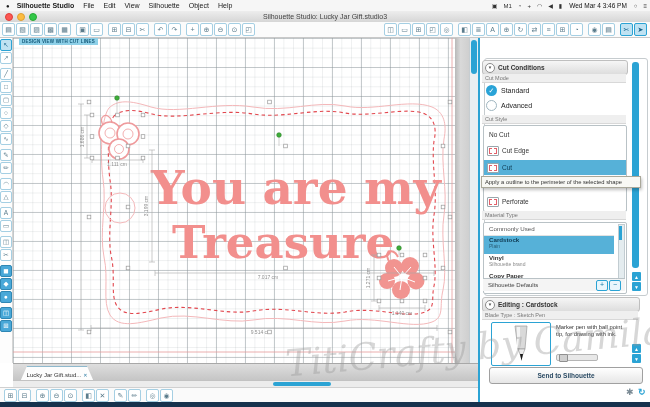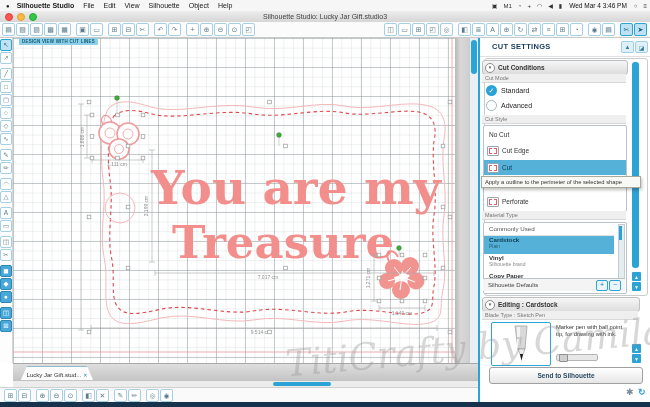--- a/index.html
+++ b/index.html
@@ -357,25 +357,20 @@
       <circle cx="386" cy="210" r="2.3" fill="#3fae3a" stroke="#2c7f28" stroke-width="0.6"></circle>
     </g>
   </svg>
   <div id="vscroll">
       <div class="thumb"></div>
     </div>
   <div id="viewbadge">DESIGN VIEW WITH CUT LINES</div>
 </div>
 
 <div id="panel">
-  <div class="phead">
-    <span class="ptitle">CUT SETTINGS</span>
-    <span class="pbtn" style="left:141px">▲</span>
-    <span class="pbtn" style="left:155px">◪</span>
-  </div>
   <div id="pbody"></div>
 
   <div class="sechead" style="top:22px">
     <span class="disc">▼</span>
     <span>Cut Conditions</span>
   </div>
   <div class="minilabel" style="top:36px">Cut Mode</div>
 
   <div class="radiorow" style="top:47px">
     <span class="radio on">✓</span>

